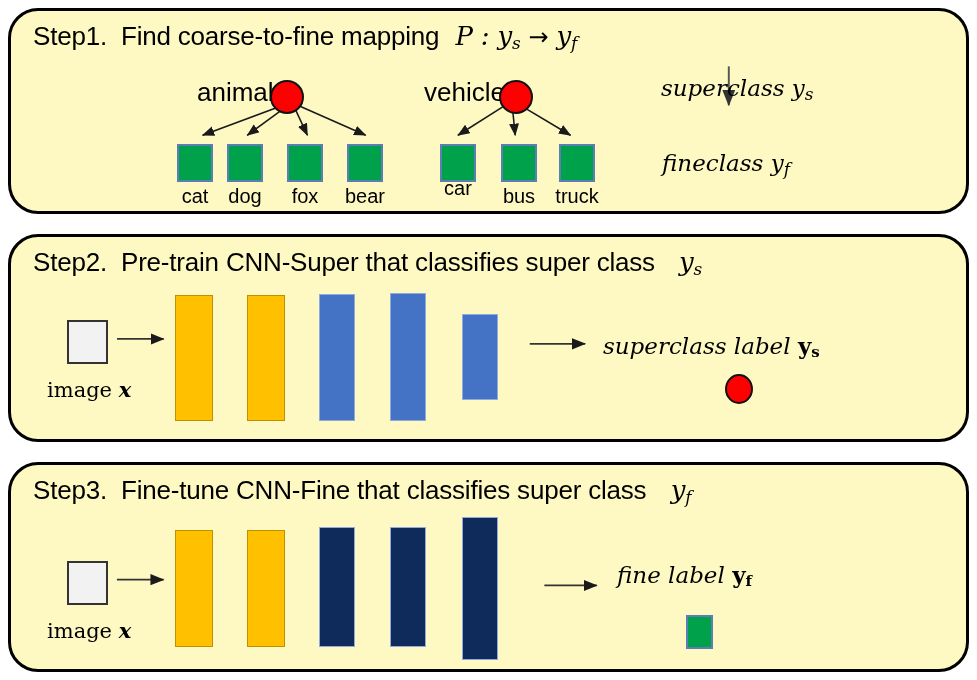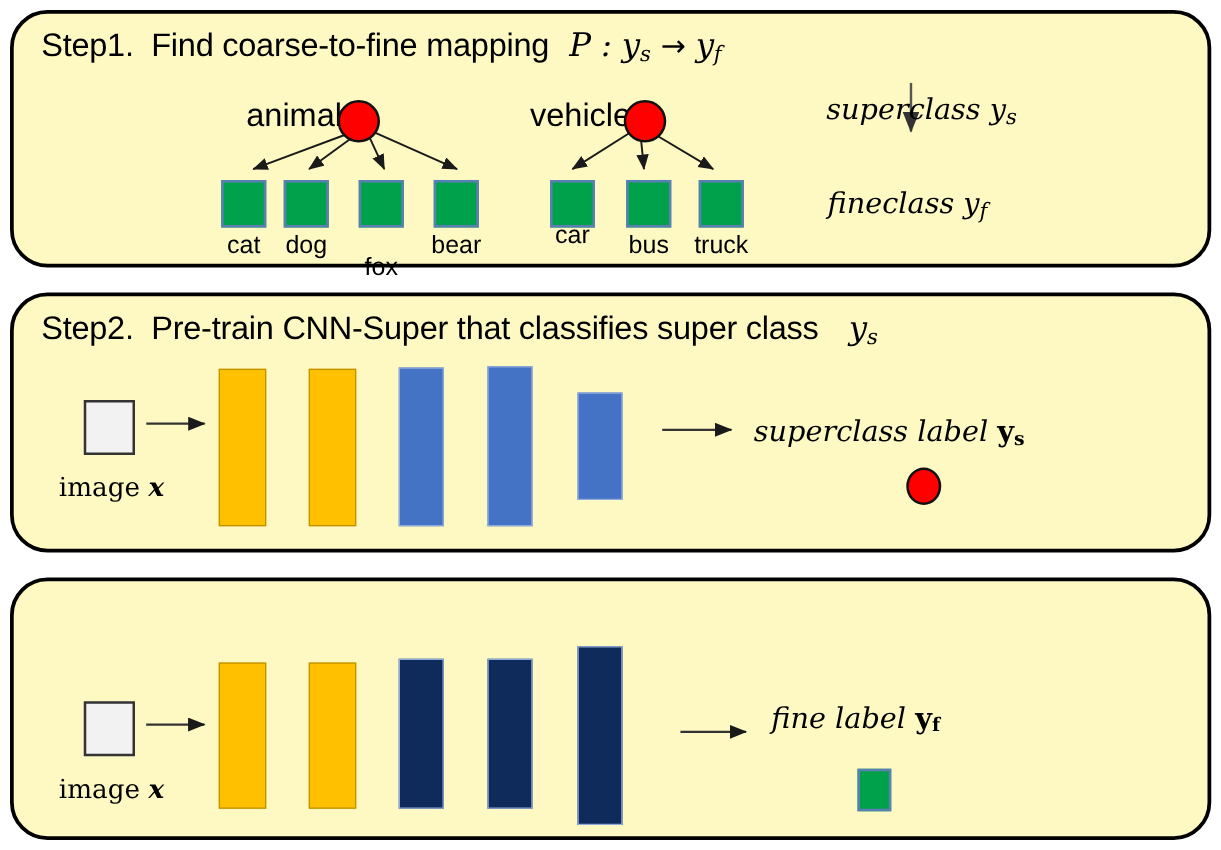--- a/index.html
+++ b/index.html
@@ -208,21 +208,21 @@
   <div class="tree-label" style="left:186px; top:66px;">animal</div>
   <div class="node-circle" style="left:259px; top:69px;"></div>
 
   <div class="leaf-box" style="left:166px; top:133px;"></div>
   <div class="leaf-box" style="left:216px; top:133px;"></div>
   <div class="leaf-box" style="left:276px; top:133px;"></div>
   <div class="leaf-box" style="left:336px; top:133px;"></div>
 
   <div class="leaf-caption" style="left:158px; top:174px; width:52px;">cat</div>
   <div class="leaf-caption" style="left:208px; top:174px; width:52px;">dog</div>
-  <div class="leaf-caption" style="left:268px; top:174px; width:52px;margin-top:18px;">fox</div>
+  <div class="leaf-caption" style="left:268px; top:174px; width:52px;">fox</div>
   <div class="leaf-caption" style="left:324px; top:174px; width:60px;">bear</div>
 
   <div class="tree-label" style="left:413px; top:66px;">vehicle</div>
   <div class="node-circle" style="left:488px; top:69px;"></div>
 
   <div class="leaf-box" style="left:429px; top:133px;"></div>
   <div class="leaf-box" style="left:490px; top:133px;"></div>
   <div class="leaf-box" style="left:548px; top:133px;"></div>
 
   <div class="leaf-caption" style="left:421px; top:166px; width:52px;">car</div>
@@ -269,20 +269,25 @@
   <div class="cnn-bar" style="left:451px; top:77px;  width:36px;  height:86px;  background:#4472C4; border:1.5px solid #8FAADC;"></div>
 
   <div class="out-label" style="left:592px; top:95px;">
     <span>superclass label</span>&nbsp;<span class="bold-sym"><span>y</span><span class="sub">s</span></span>
   </div>
   <div class="out-circle" style="left:714px; top:137px;"></div>
 </div>
 
 <div class="panel" id="panel-3">
 
+  <div class="panel-title">
+    <span class="step">Step3.</span><span class="desc">Fine-tune CNN-Fine that classifies super class</span><span class="mathitalic">
+      &nbsp;&nbsp;<span>y</span><span class="sub">f</span>
+    </span>
+  </div>
 
   <svg class="svg-layer" viewBox="0 0 961 210">
     <defs>
       <marker id="ah4" markerWidth="9" markerHeight="9" refX="7.5" refY="3.2" orient="auto">
         <path d="M0,0 L8,3.2 L0,6.4 z" fill="#1a1a1a"></path>
       </marker>
     </defs>
     <g stroke="#333333" stroke-width="1.8" fill="none" marker-end="url(#ah4)">
       <line x1="98" y1="118" x2="146" y2="118"></line>
       <line x1="538" y1="124" x2="592" y2="124"></line>

